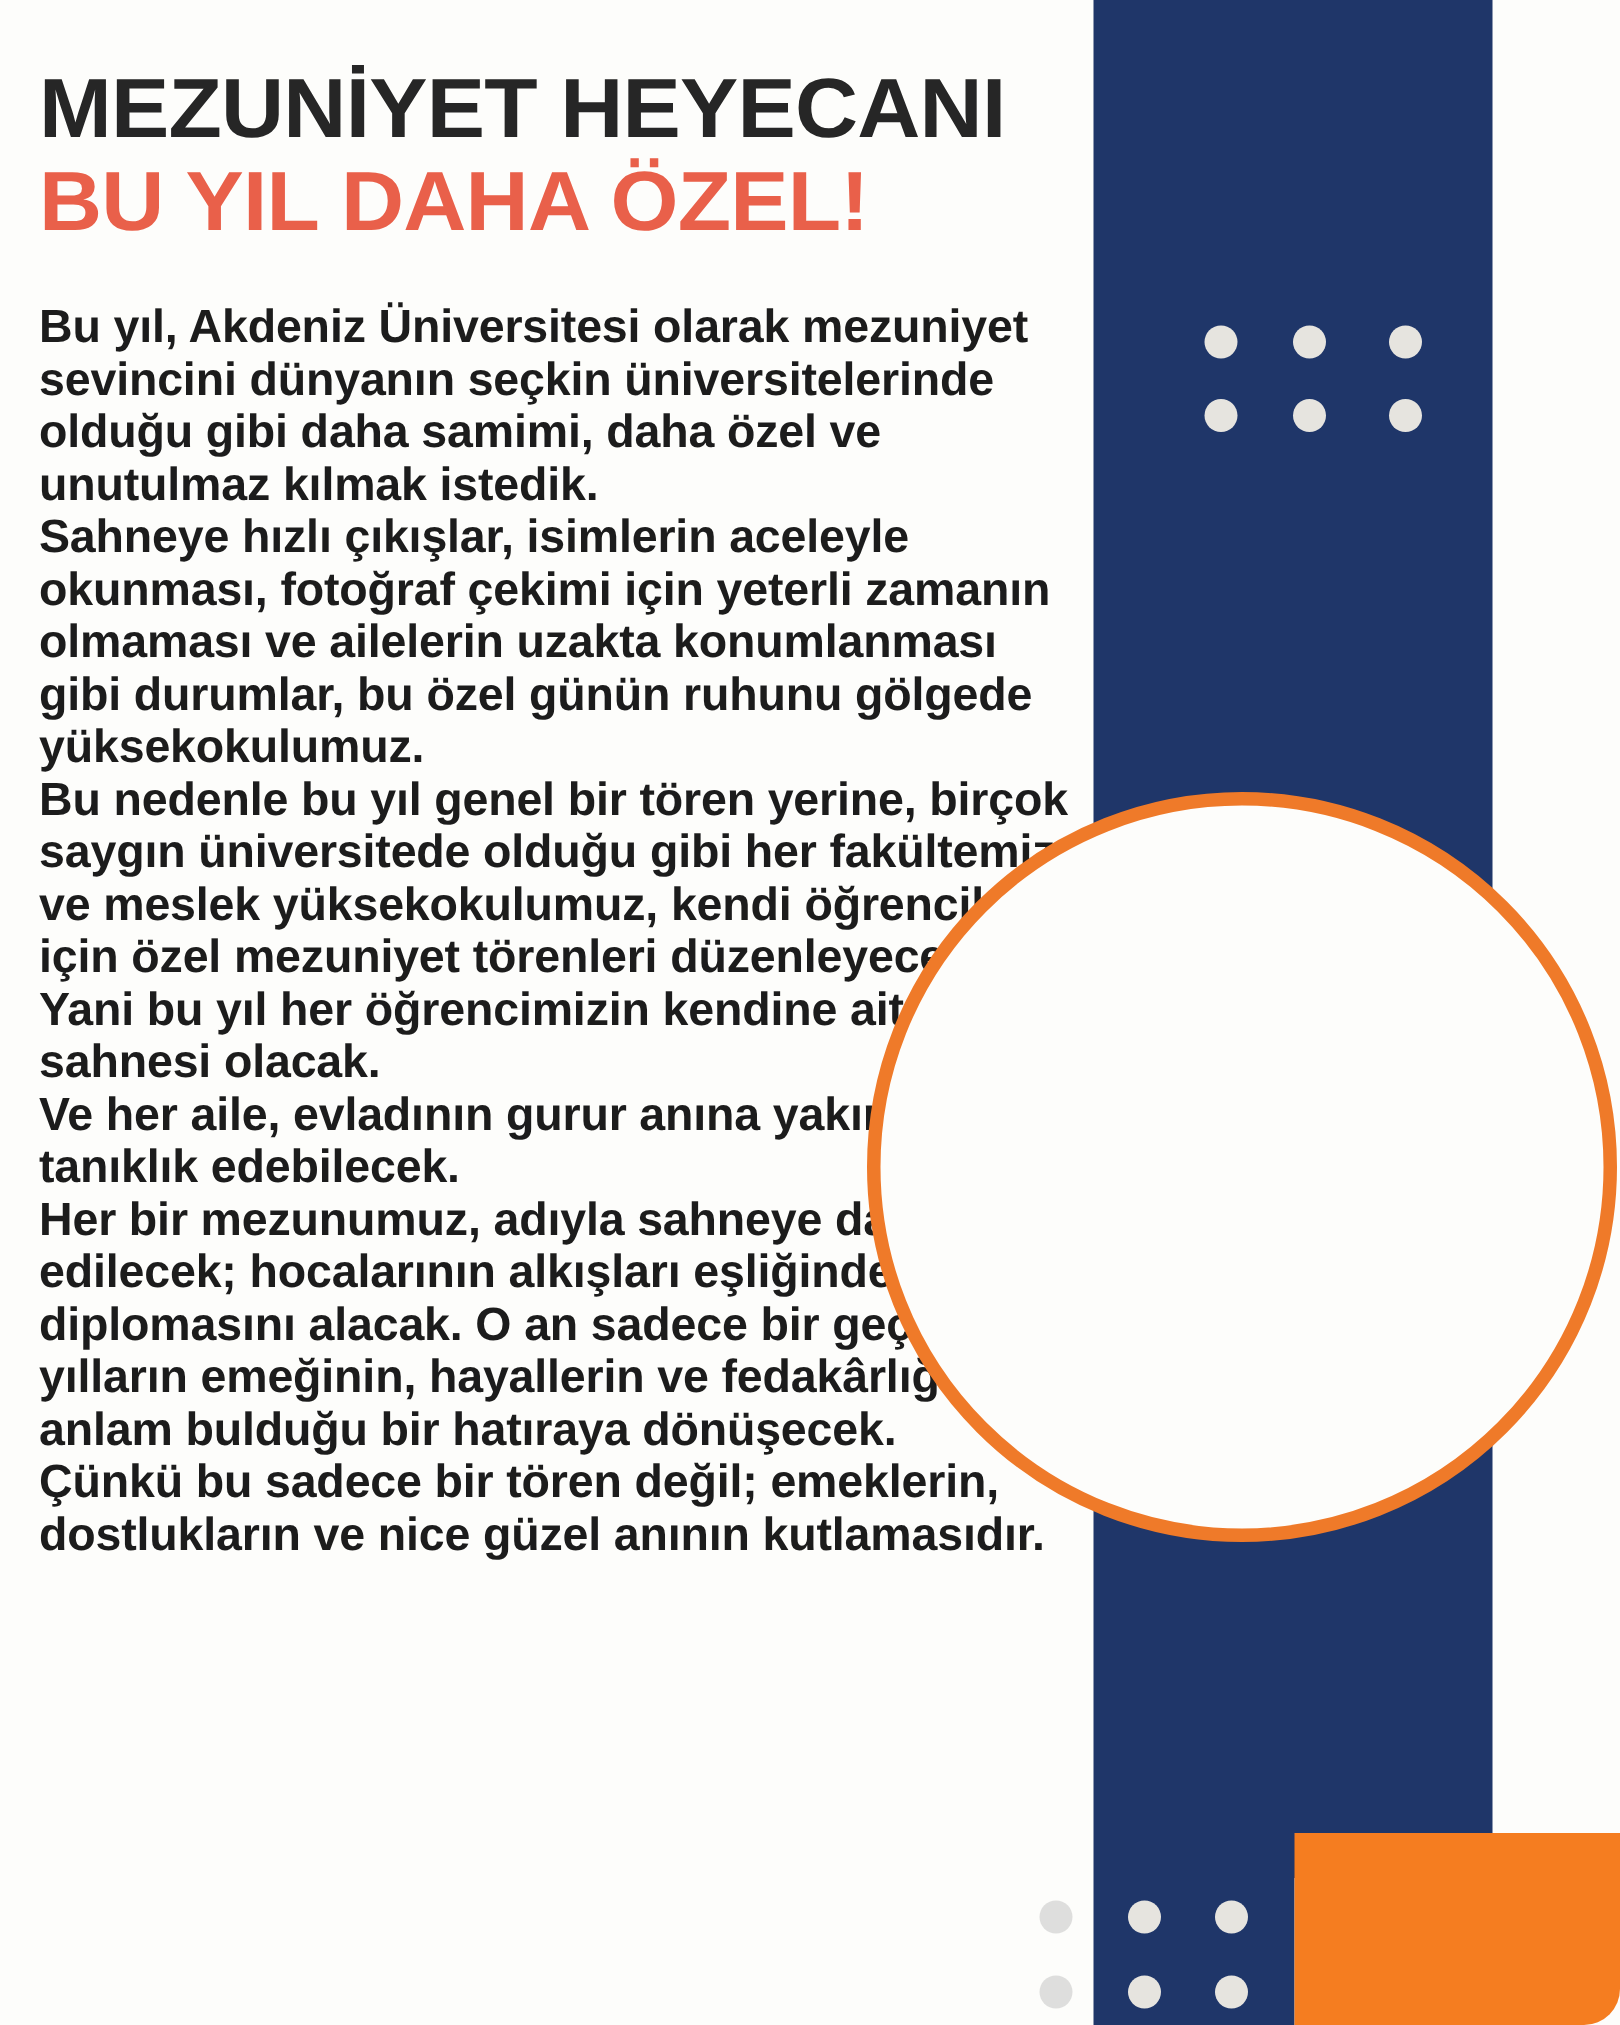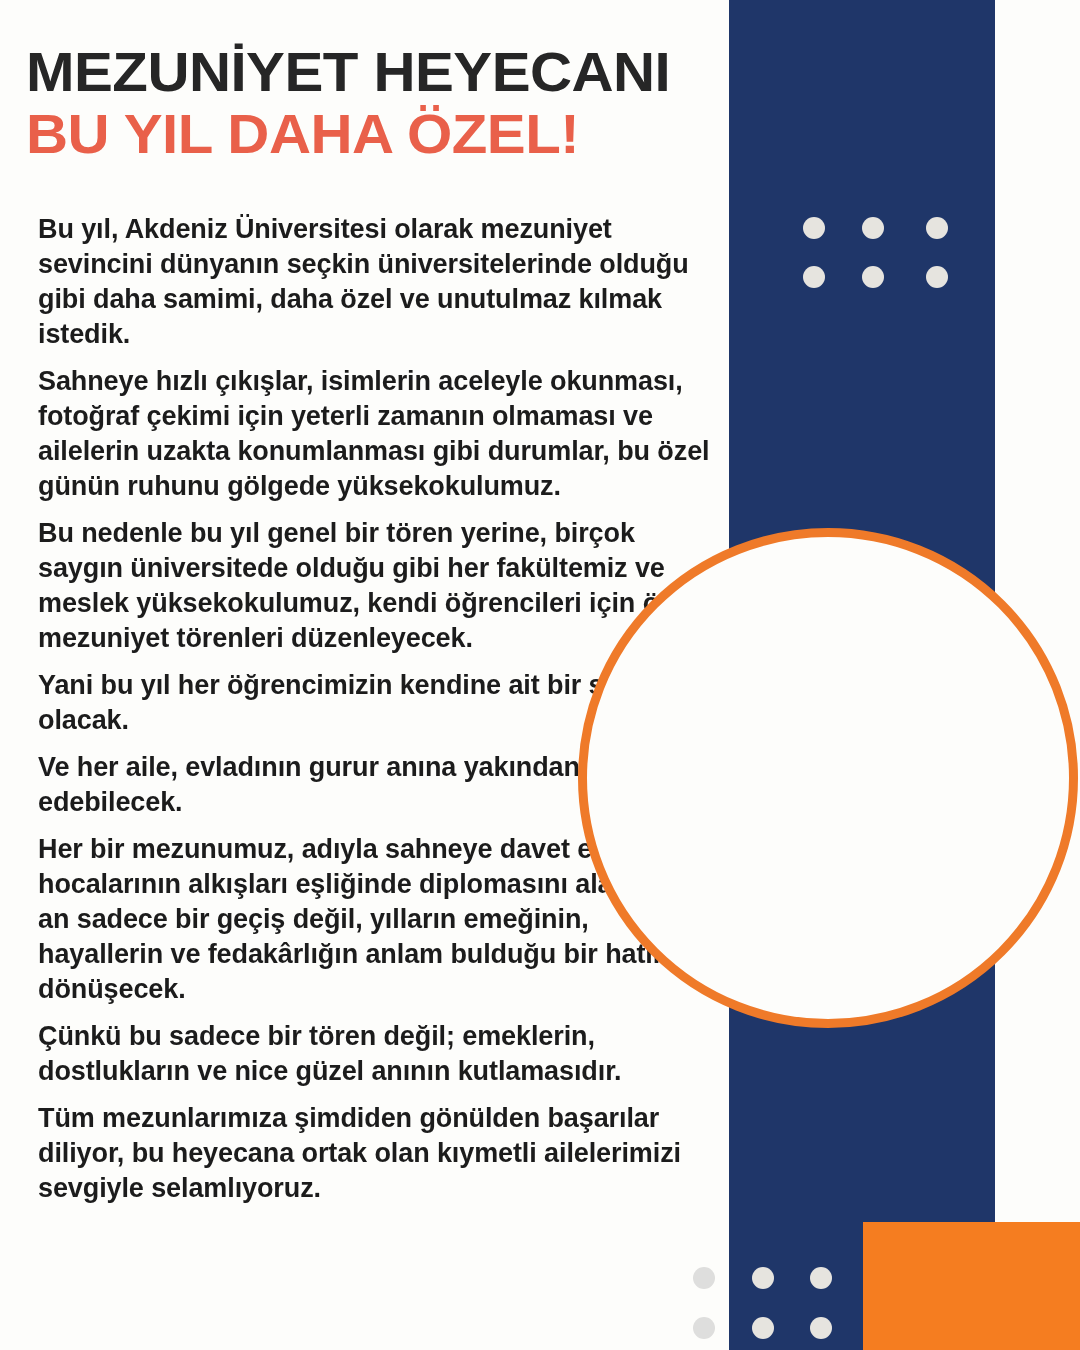--- a/index.html
+++ b/index.html
@@ -4,21 +4,21 @@
 <title>Mezuniyet Heyecanı</title>
 <style>
   html,body{margin:0;padding:0;}
   body{
     width:1080px;height:1350px;
     background:#fdfdfb;
     font-family:"Liberation Sans","DejaVu Sans",sans-serif;
     overflow:hidden;
     position:relative;
   }
-  .poster{position:relative;width:1080px;height:1350px;overflow:hidden;background:#fdfdfb;}
+  .poster{position:relative;width:1080px;height:1350px;overflow:hidden;background:#fdfdfb;border-radius:24px;}
 
   
   .navy-band{
     position:absolute;left:729px;top:0;width:266px;height:1252px;
     background:#1f3669;
   }
   .navy-band-lower{
     position:absolute;left:729px;top:1252px;width:134px;height:98px;
     background:#1f3669;
   }
@@ -48,22 +48,22 @@
     transform:scaleX(1.04);transform-origin:left center;
     white-space:nowrap;
   }
 
   
   .body-copy{
     position:absolute;left:26px;top:200px;width:700px;
     color:#1c1c1c;
   }
   .body-copy p{
-    margin:12px;
-    font-size:27px;
+    margin:0;
+    font-size:31px;
     line-height:35px;
     font-weight:bold;
     letter-spacing:-0.1px;
   }
 
   
   .photo-wrap{
     position:absolute;left:578px;top:528px;width:500px;height:500px;
   }
   .photo-ring{
@@ -111,21 +111,20 @@
   </div>
 
   <div class="body-copy" id="body-copy">
       <p>Bu yıl, Akdeniz Üniversitesi olarak mezuniyet sevincini dünyanın seçkin üniversitelerinde olduğu gibi daha samimi, daha özel ve unutulmaz kılmak istedik.</p>
       <p>Sahneye hızlı çıkışlar, isimlerin aceleyle okunması, fotoğraf çekimi için yeterli zamanın olmaması ve ailelerin uzakta konumlanması gibi durumlar, bu özel günün ruhunu gölgede yüksekokulumuz.</p>
       <p>Bu nedenle bu yıl genel bir tören yerine, birçok saygın üniversitede olduğu gibi her fakültemiz ve meslek yüksekokulumuz, kendi öğrencileri için özel mezuniyet törenleri düzenleyecek.</p>
       <p>Yani bu yıl her öğrencimizin kendine ait  bir sahnesi olacak.</p>
       <p>Ve her aile, evladının gurur anına yakından tanıklık edebilecek.</p>
       <p>Her bir mezunumuz, adıyla sahneye davet edilecek; hocalarının alkışları eşliğinde diplomasını alacak. O an sadece bir geçiş değil, yılların emeğinin, hayallerin  ve fedakârlığın anlam bulduğu bir hatıraya dönüşecek.</p>
       <p>Çünkü bu sadece bir tören değil; emeklerin, dostlukların ve nice güzel anının kutlamasıdır.</p>
-      <p>Tüm mezunlarımıza şimdiden gönülden başarılar diliyor, bu heyecana ortak olan kıymetli ailelerimizi sevgiyle selamlıyoruz.</p>
     </div>
 
   <div class="photo-wrap">
     <div class="photo-clip">
       <svg class="photo-svg" viewBox="0 0 464 464" xmlns="http://www.w3.org/2000/svg">
         <defs>
           <linearGradient id="sky" x1="0" y1="0" x2="0" y2="1">
             <stop offset="0%" stop-color="#1878d6"></stop>
             <stop offset="55%" stop-color="#3f9ae8"></stop>
             <stop offset="100%" stop-color="#a9d4f0"></stop>

